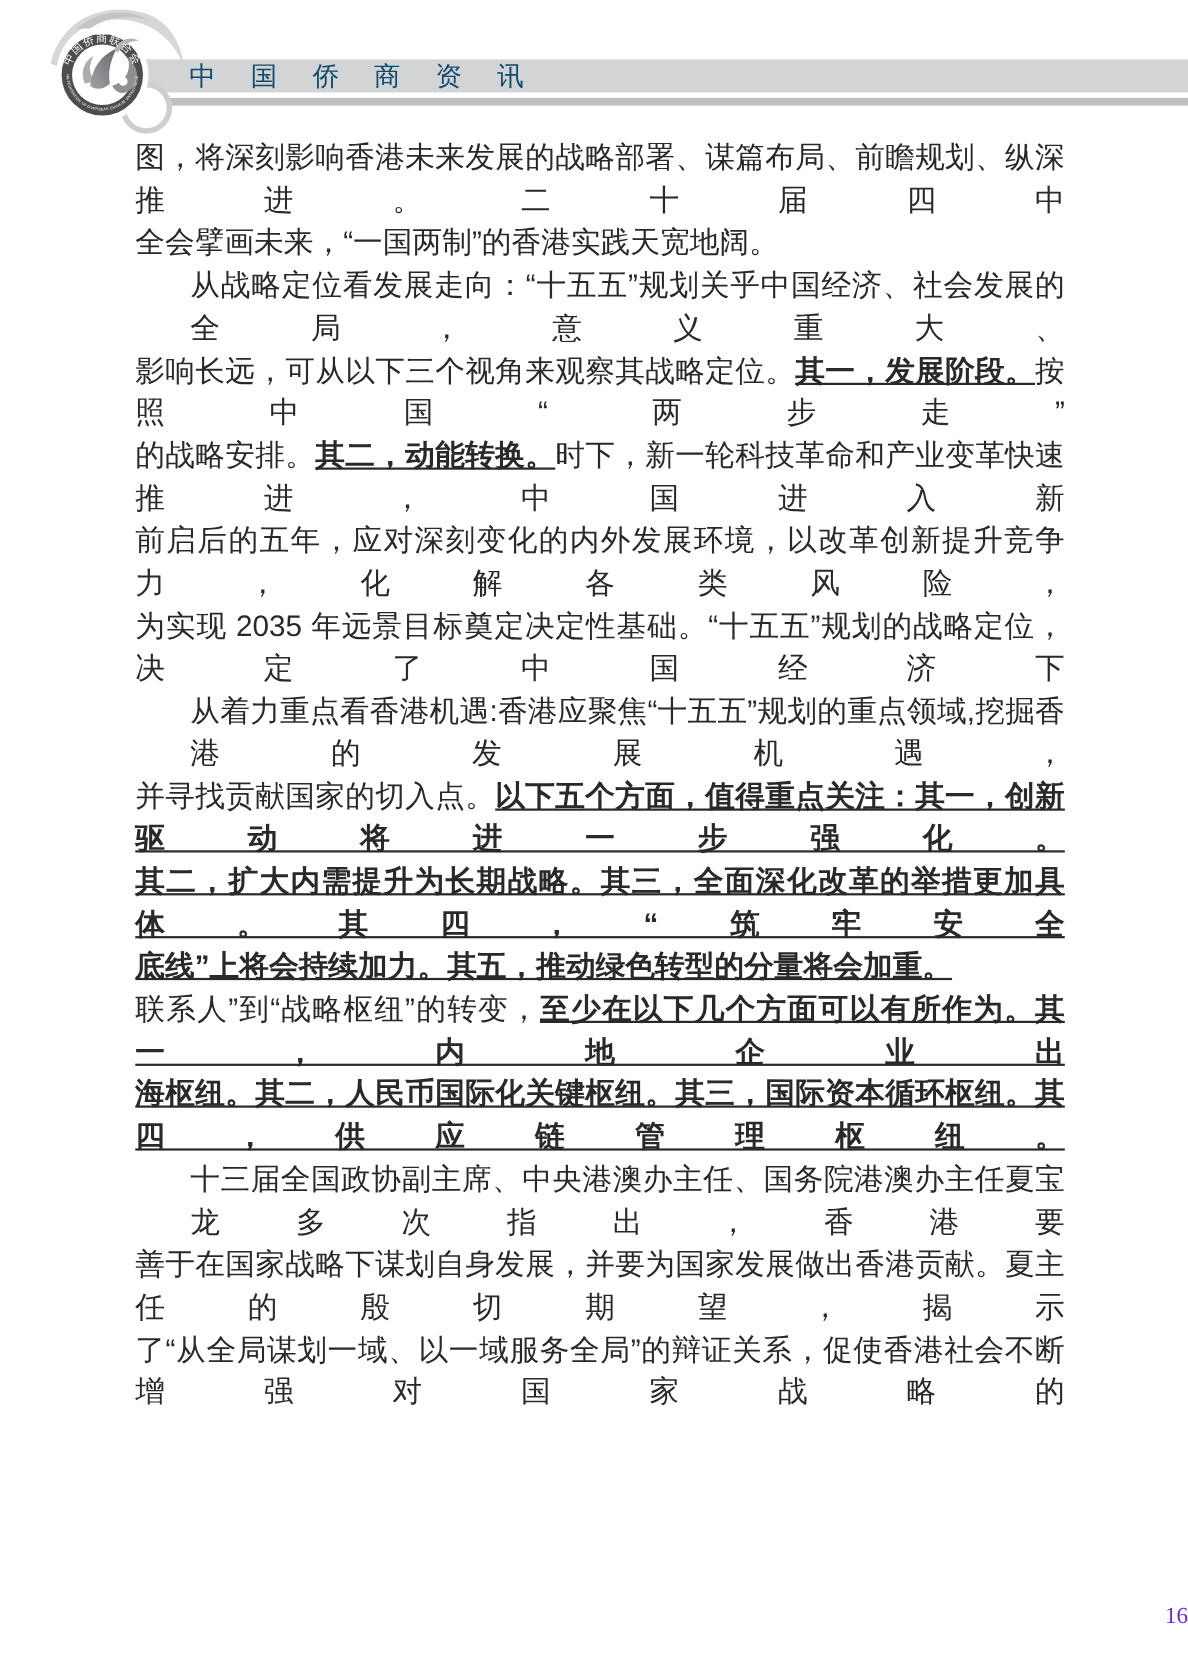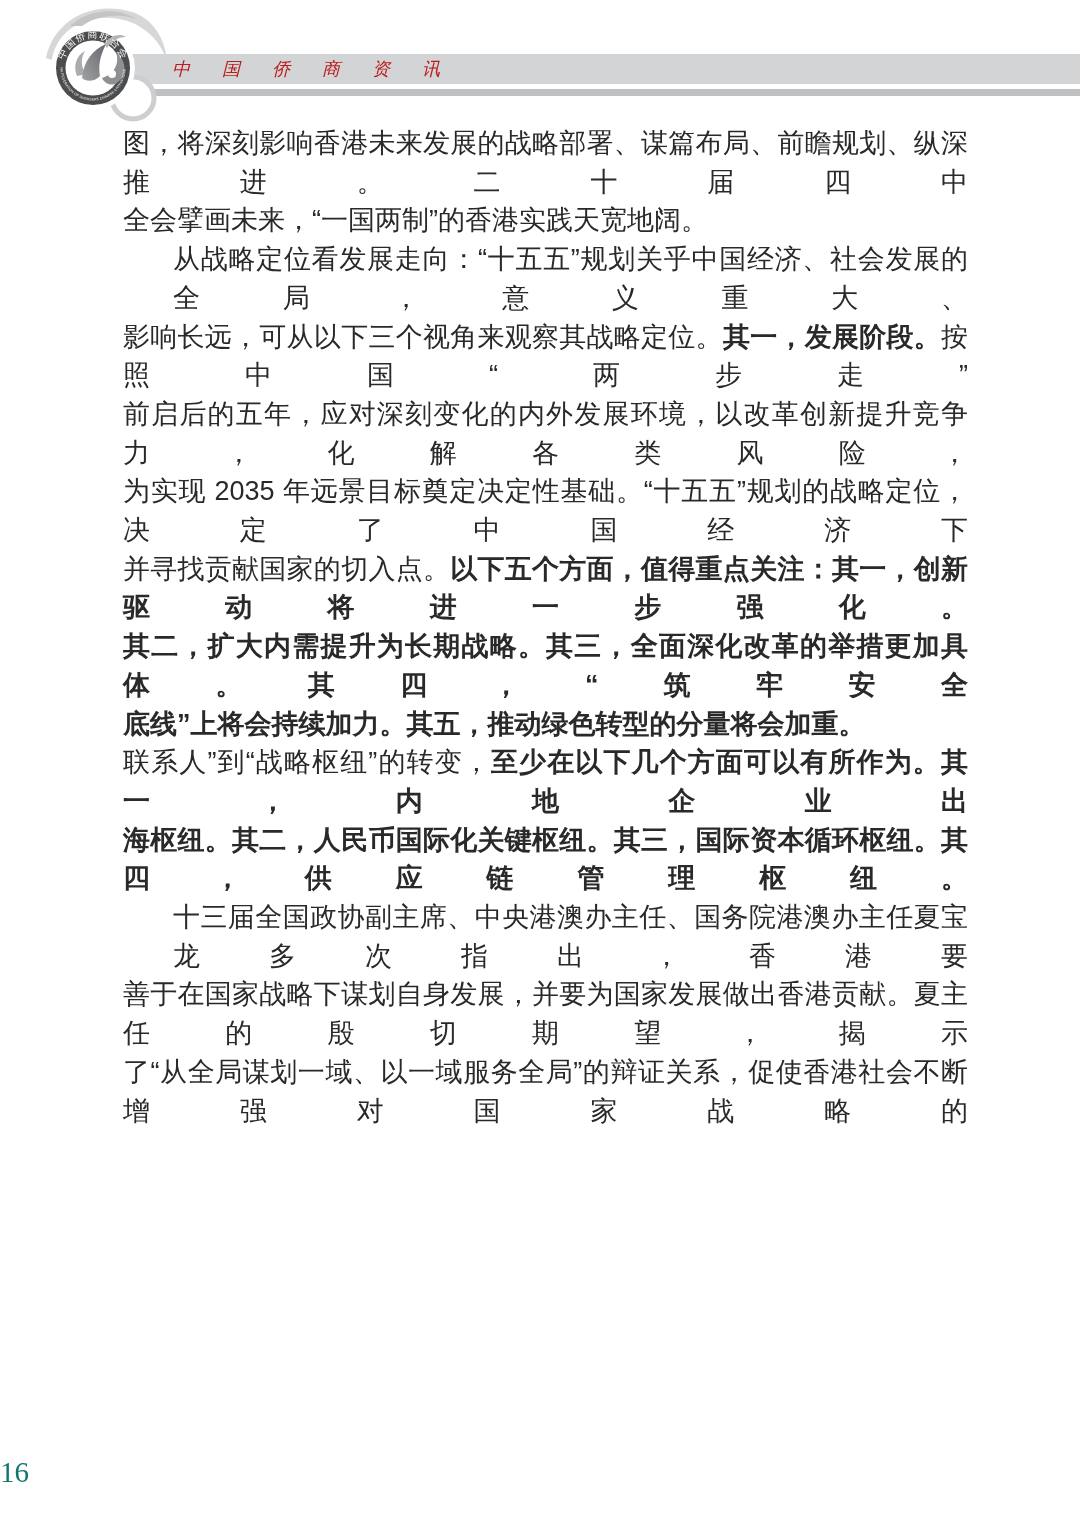--- a/index.html
+++ b/index.html
@@ -5,36 +5,36 @@
   html,body { margin:0; padding:0; background:#ffffff; }
   .page {
     position:relative; width:1080px; height:1525px; background:#ffffff;
     font-family:"Liberation Sans","DejaVu Sans",sans-serif; overflow:hidden;
   }
   
   .banner-bar { position:absolute; left:118px; right:0; top:54px; height:30px; background:#d3d4d6; }
   .banner-underline { position:absolute; left:118px; right:0; top:89px; height:7px; background:#bec0c2; }
   .banner-title {
     position:absolute; left:172px; top:55px; height:30px; line-height:29px;
-    font-size:18px; color:#b91c1c; letter-spacing:32px; white-space:nowrap;font-style:italic;
+    font-size:24px; color:#0c4a6e; letter-spacing:32px; white-space:nowrap;
   }
   .logo { position:absolute; left:36px; top:4px; width:136px; height:124px; }
   
   .content {
     position:absolute; left:123px; top:124px; width:845px;
     color:#292929; font-size:27px; line-height:38.7px;
   }
   .tline { text-align:justify; text-align-last:justify; }
   .tline.last { text-align-last:left; }
   .tline.indent { padding-left:50px; }
-  .tline .b { font-weight:bold; }
+  .tline .b { font-weight:bold;text-decoration:underline; }
   
   .pagenum {
-    position:absolute; left:0; right:0; top:1456px; text-align:left;
-    font-family:"Liberation Serif","DejaVu Serif",serif; font-size:29px; color:#0f766e;
+    position:absolute; left:0; right:0; top:1456px; text-align:right;
+    font-family:"Liberation Serif","DejaVu Serif",serif; font-size:21px; color:#6d28d9;
   }
 </style>
 </head>
 <body>
 
 <div class="page">
 
   <div class="banner-bar"></div>
   <div class="banner-underline"></div>
   <div class="banner-title">中国侨商资讯</div>
@@ -76,22 +76,24 @@
       <textPath href="#arcBottom" startOffset="50%" text-anchor="middle">CHINA FEDERATION OF OVERSEAS CHINESE ENTREPRENEURS</textPath>
     </text>
   </svg>
 
   <div class="content">
     <div>
         <div class="tline"><span>图，将深刻影响香港未来发展的战略部署、谋篇布局、前瞻规划、纵深推进。二十届四中</span></div>
         <div class="tline last"><span>全会擘画未来，“一国两制”的香港实践天宽地阔。</span></div>
         <div class="tline indent"><span>从战略定位看发展走向：“十五五”规划关乎中国经济、社会发展的全局，意义重大、</span></div>
         <div class="tline"><span>影响长远，可从以下三个视角来观察其战略定位。</span><span class="b">其一，发展阶段。</span><span>按照中国“两步走”</span></div>
+        <div class="tline"><span>的战略安排。</span><span class="b">其二，动能转换。</span><span>时下，新一轮科技革命和产业变革快速推进，中国进入新</span></div>
         <div class="tline"><span>前启后的五年，应对深刻变化的内外发展环境，以改革创新提升竞争力，化解各类风险，</span></div>
         <div class="tline"><span>为实现 2035 年远景目标奠定决定性基础。“十五五”规划的战略定位，决定了中国经济下</span></div>
+        <div class="tline indent"><span>从着力重点看香港机遇:香港应聚焦“十五五”规划的重点领域,挖掘香港的发展机遇，</span></div>
         <div class="tline"><span>并寻找贡献国家的切入点。</span><span class="b">以下五个方面，值得重点关注：其一，创新驱动将进一步强化。</span></div>
         <div class="tline"><span class="b">其二，扩大内需提升为长期战略。其三，全面深化改革的举措更加具体。其四，“筑牢安全</span></div>
         <div class="tline last"><span class="b">底线”上将会持续加力。其五，推动绿色转型的分量将会加重。</span></div>
         <div class="tline"><span>联系人”到“战略枢纽”的转变，</span><span class="b">至少在以下几个方面可以有所作为。其一，内地企业出</span></div>
         <div class="tline"><span class="b">海枢纽。其二，人民币国际化关键枢纽。其三，国际资本循环枢纽。其四，供应链管理枢纽。</span></div>
         <div class="tline indent"><span>十三届全国政协副主席、中央港澳办主任、国务院港澳办主任夏宝龙多次指出，香港要</span></div>
         <div class="tline"><span>善于在国家战略下谋划自身发展，并要为国家发展做出香港贡献。夏主任的殷切期望，揭示</span></div>
         <div class="tline"><span>了“从全局谋划一域、以一域服务全局”的辩证关系，促使香港社会不断增强对国家战略的</span></div>
       </div>
 

